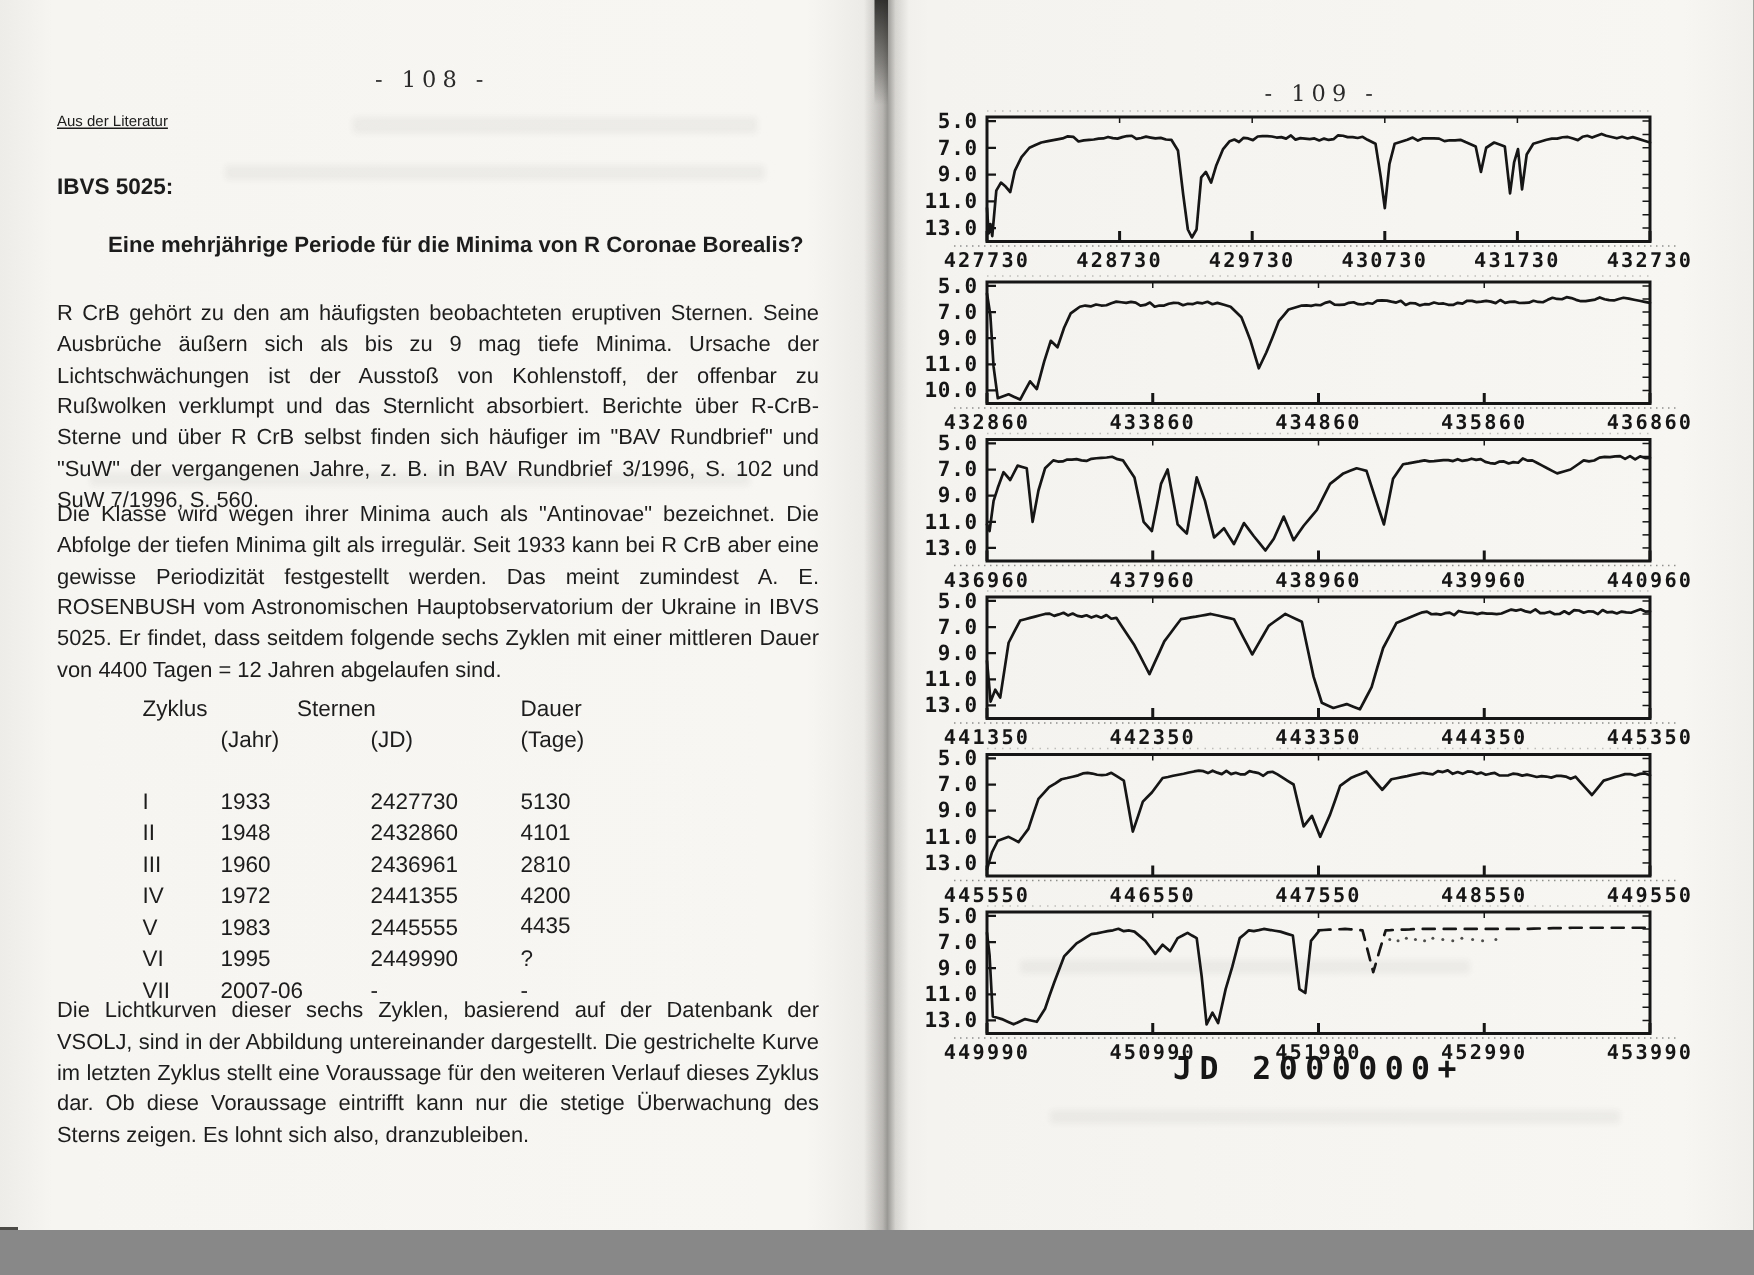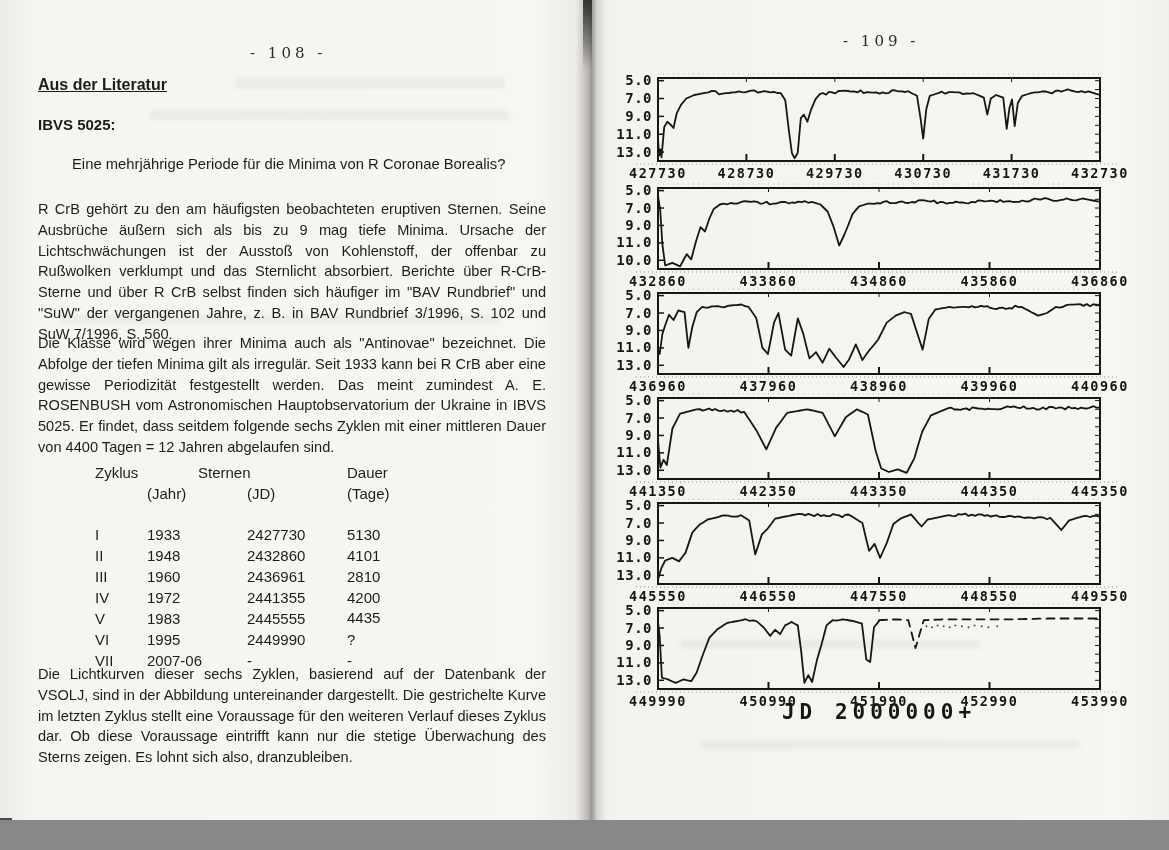--- a/index.html
+++ b/index.html
@@ -3,23 +3,23 @@
 <meta charset="utf-8">
 <style>
   html,body{margin:0;padding:0;background:#888;}
   .scan{
     position:relative;width:1169px;height:820px;overflow:hidden;
     background:linear-gradient(90deg,#edece8 0%,#f6f5f1 3%,#f7f6f2 46%,#eceae6 49.5%,#f4f3ef 53%,#f7f6f2 96%,#f0efeb 100%);
     font-family:"Liberation Sans",sans-serif;color:#1c1c1c;
   }
   .abs{position:absolute;}
   .pagenum{font-family:"DejaVu Serif",serif;font-size:15px;letter-spacing:4px;color:#2a2a2a;}
-  .heading{font-size:16px;font-weight:bold;text-decoration:underline;}
+  .heading{font-size:10px;font-weight:normal;text-decoration:underline;}
   .subheading{font-size:15px;font-weight:bold;}
-  .title{font-size:14.8px;font-weight:normal;white-space:nowrap;}
+  .title{font-size:14.8px;font-weight:bold;white-space:nowrap;}
   .para{width:508px;font-size:14.6px;line-height:20.8px;text-align:justify;color:#1d1d1d;}
   .tablebox{font-size:15px;line-height:15px;color:#1d1d1d;}
   .tablebox span{position:absolute;white-space:nowrap;}
   .gutter{
     left:576px;top:0;width:30px;height:832px;
     background:linear-gradient(90deg,rgba(0,0,0,0) 0%,rgba(95,92,88,0.38) 42%,rgba(70,68,64,0.5) 52%,rgba(120,117,112,0.22) 70%,rgba(0,0,0,0) 100%);
   }
   .gutter-top{
     left:583px;top:0;width:9px;height:70px;
     background:linear-gradient(180deg,rgba(35,34,32,0.9),rgba(55,53,50,0.45) 60%,rgba(0,0,0,0));
@@ -84,21 +84,21 @@
       <span style="left: 152px; top: 167px;">2449990</span>
       <span style="left: 252px; top: 167px;">?</span>
       <span style="left: 0px; top: 188px;">VII</span>
       <span style="left: 52px; top: 188px;">2007-06</span>
       <span style="left: 152px; top: 188px;">-</span>
       <span style="left: 252px; top: 188px;">-</span>
     </div>
 
   <div class="abs para" style="left:38px;top:664px;">Die Lichtkurven dieser sechs Zyklen, basierend auf der Datenbank der VSOLJ, sind in der Abbildung untereinander dargestellt. Die gestrichelte Kurve im letzten Zyklus stellt eine Voraussage für den weiteren Verlauf dieses Zyklus dar. Ob diese Voraussage eintrifft kann nur die stetige Überwachung des Sterns zeigen. Es lohnt sich also, dranzubleiben.</div>
 
-  <div class="abs pagenum" style="left:843px;top:32px;">- 109 -</div>
+  <div class="abs pagenum" style="left:843px;top:53px;">- 109 -</div>
 
   <div class="abs" id="charts" style="left:0;top:0;">
       <svg width="539" height="121" style="position: absolute; left: 613px; top: 70px;">
         <rect x="45" y="8" width="442" height="83" fill="none" stroke="#161616" stroke-width="2"></rect>
         <line x1="45" y1="4" x2="487" y2="4" stroke="#999" stroke-width="1" stroke-dasharray="1,4" opacity="0.6"></line>
         <line x1="23" y1="94" x2="505" y2="94" stroke="#777" stroke-width="1" stroke-dasharray="1,3" opacity="0.8"></line>
         <line x1="45" y1="91" x2="45" y2="84" stroke="#161616" stroke-width="2"></line>
         <line x1="45" y1="8" x2="45" y2="12" stroke="#161616" stroke-width="1"></line>
         <text x="45" y="108" text-anchor="middle" font-family="&quot;DejaVu Sans Mono&quot;,monospace" font-size="13.5" font-weight="bold" letter-spacing="1.5" fill="#161616">427730</text>
         <line x1="133.4" y1="91" x2="133.4" y2="84" stroke="#161616" stroke-width="2"></line>

